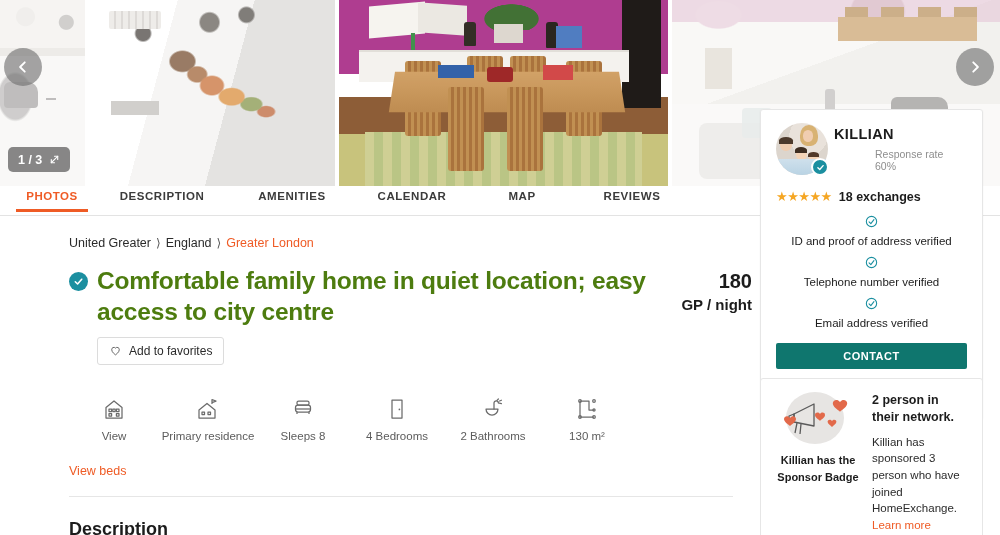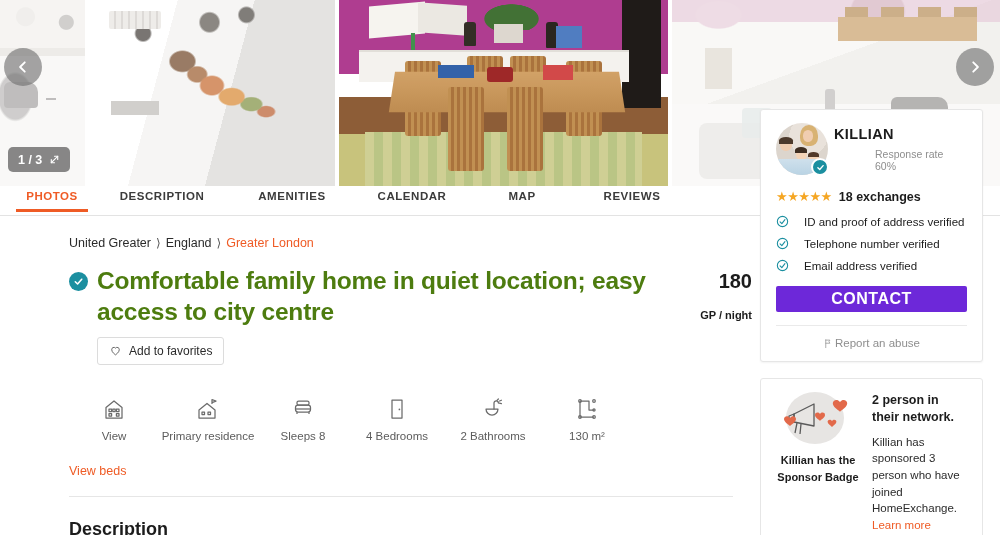--- a/index.html
+++ b/index.html
@@ -200,21 +200,21 @@
     width: 19px; height: 19px; border-radius:50%;
     background:#1b8fa0; display:flex; align-items:center; justify-content:center;
   }
   .verif-badge svg { width: 11px; height: 11px; }
   .page-title {
     font-size: 24.5px; font-weight: 700; line-height: 1.26;
     color:#4d7c0f; letter-spacing:-.2px; max-width: 570px;
   }
   .price-block { flex: 0 0 78px; text-align:right; padding-top: 4px; }
   .price-amount { font-size: 20px; font-weight: 700; color:#1c1c1c; }
-  .price-unit { font-size: 11px; font-weight: 700; color:#1c1c1c; margin-top: 16px; }
+  .price-unit { font-size: 15px; font-weight: 700; color:#1c1c1c; margin-top: 3px; }
 
   .fav-btn {
     margin: 9px 0 0 28px; display:inline-flex; align-items:center; gap:7px;
     border:1px solid #dcdcdc; background:#fff; border-radius:3px;
     padding: 6px 11px; font-size: 12px; color:#2b2b2b; cursor:pointer;
   }
   .fav-btn svg { width: 13px; height: 13px; }
 
   .amenities {
     margin-top: 28px; display:flex; align-items:flex-start;
@@ -266,27 +266,27 @@
   }
   .avatar .chk svg { width: 9px; height: 9px; }
   .host-name { font-size: 14.5px; font-weight: 700; letter-spacing:.4px; color:#1c1c1c; }
   .host-resp { margin-top: 6px; font-size: 10.5px; color:#8e8e8e;padding-left:41px; }
 
   .stars-row { margin-top: 14px; display:flex; align-items:center; gap:7px; }
   .stars { color:#f5a623; font-size: 13px; letter-spacing: -.5px; }
   .exchanges { font-size: 12.5px; font-weight: 700; color:#1c1c1c; }
 
   .verify-list { margin-top: 11px; display:flex; flex-direction:column; gap: 9px; }
-  .verify-item { display:flex; align-items:center; gap: 15px; font-size: 11.5px; color:#1c1c1c; }
+  .verify-item { display:flex; align-items:center; gap: 7px; font-size: 11.5px; color:#1c1c1c;flex-direction:column; }
   .verify-item .vc { flex:0 0 auto; width: 13px; height: 13px; }
 
   .contact-btn {
     margin-top: 14px; width: 100%; height: 26px;
-    background:#6d28d9; border:none; border-radius:2px;
-    color:#fff; font-size: 16px; font-weight: 700; letter-spacing:.5px;
+    background:#0f766e; border:none; border-radius:2px;
+    color:#fff; font-size: 11px; font-weight: 700; letter-spacing:.5px;
     cursor:pointer; font-family:"Liberation Sans", sans-serif;
   }
   .host-sep { margin-top: 13px; height:1px; background:#eaeaea; }
   .report {
     margin-top: 11px; display:flex; align-items:center; justify-content:center; gap:1px;
     font-size: 11.5px; color:#8e8e8e; cursor:pointer;
   }
   .report svg { width: 11px; height: 11px; }
 
   .network-card {

